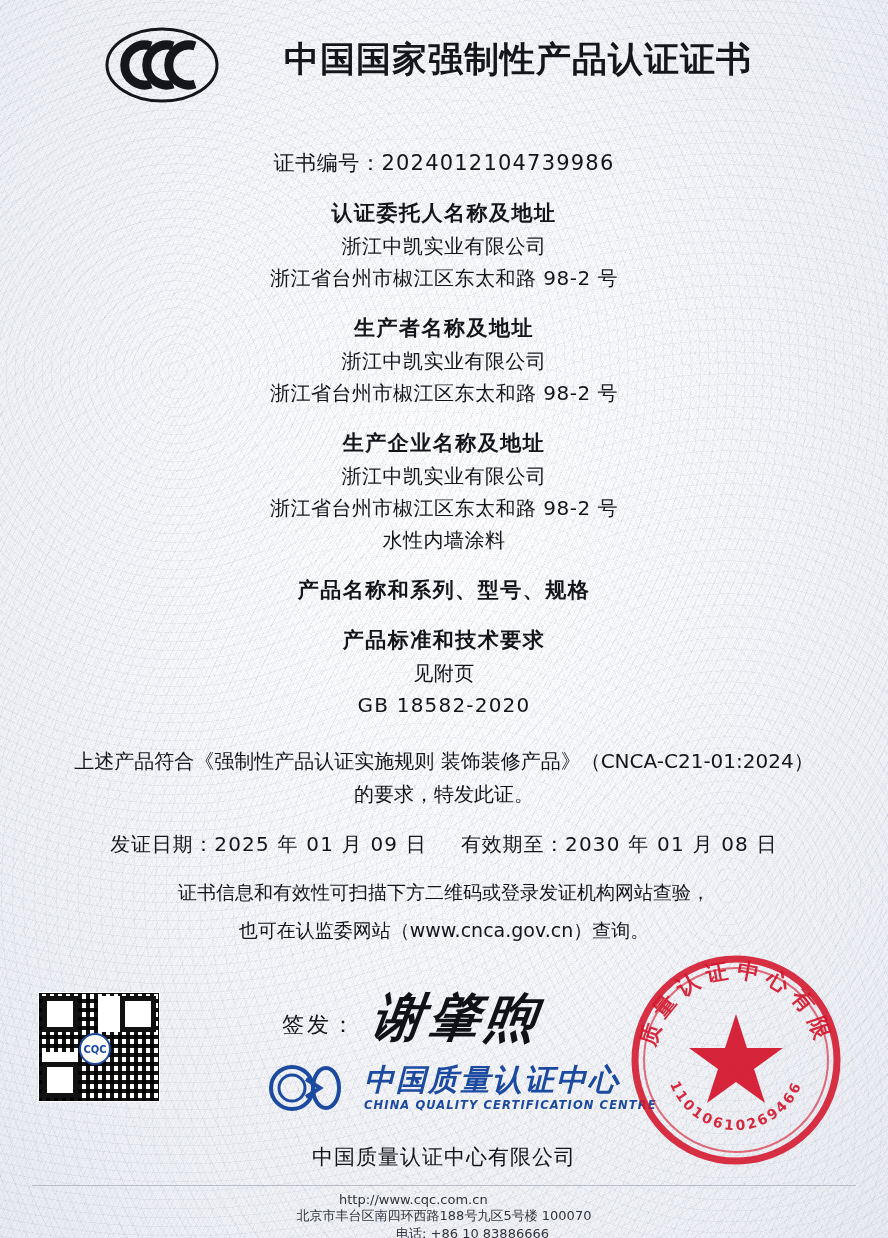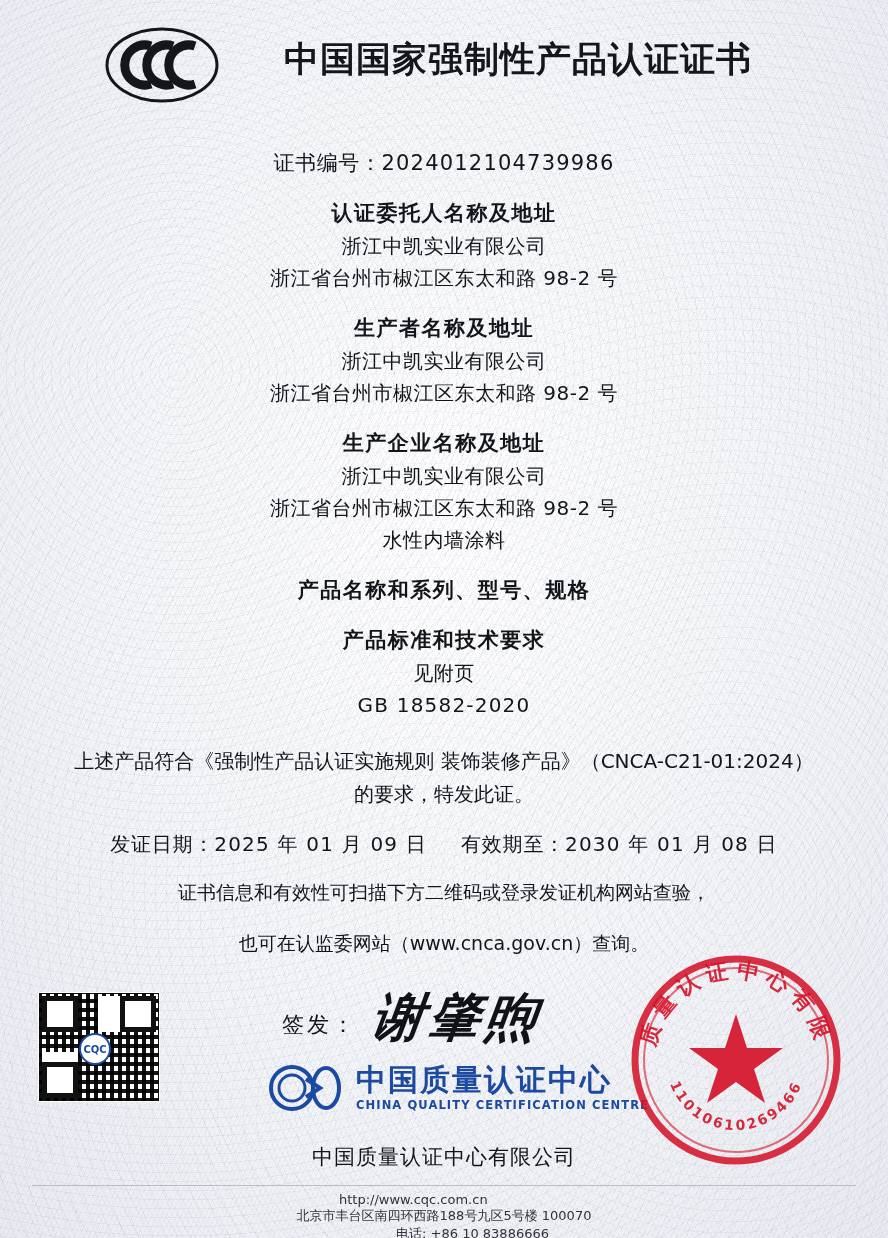--- a/index.html
+++ b/index.html
@@ -179,21 +179,22 @@
     font-family: "DejaVu Serif", serif;
     transform: skewX(-7deg);
   }
 
   .cqc-block {
     position: absolute;
     left: 268px;
     top: 88px;
     display: flex;
     align-items: center;
-    gap: 14px;
+    gap: 22px;
+    font-style: italic;
   }
   .cqc-mark {
     width: 74px; height: 50px;
     position: relative;
   }
   .cqc-mark svg { display:block; }
   .cqc-text-cn {
     font-size: 30px;
     font-weight: 700;
     color: #1b4aa0;
@@ -299,21 +300,21 @@
     <div class="line value mono-ish">GB 18582-2020</div>
 
     <div class="line statement">上述产品符合《强制性产品认证实施规则 装饰装修产品》（CNCA-C21-01:2024）</div>
     <div class="line">的要求，特发此证。</div>
 
     <div class="line dates">
       <span>发证日期：</span><span class="mono-ish">2025 年 01 月 09 日</span><span class="gap"></span><span>有效期至：</span><span class="mono-ish">2030 年 01 月 08 日</span>
     </div>
 
     <div class="line verify">证书信息和有效性可扫描下方二维码或登录发证机构网站查验，</div>
-    <div class="line verify" style="margin-top:17px">也可在认监委网站（www.cnca.gov.cn）查询。</div>
+    <div class="line verify" style="margin-top:4px">也可在认监委网站（www.cnca.gov.cn）查询。</div>
   </div>
 
   <div class="sign-area">
 
     <div class="qr">
       <span class="qr-tl"></span>
       <span class="qr-bl"></span>
       <span class="qr-center">CQC</span>
     </div>
 

